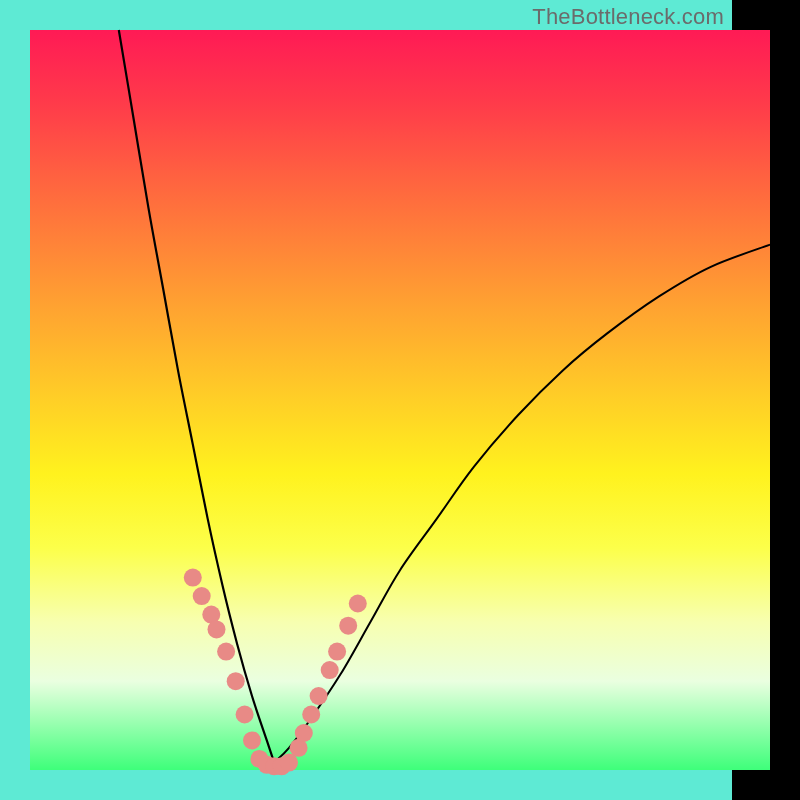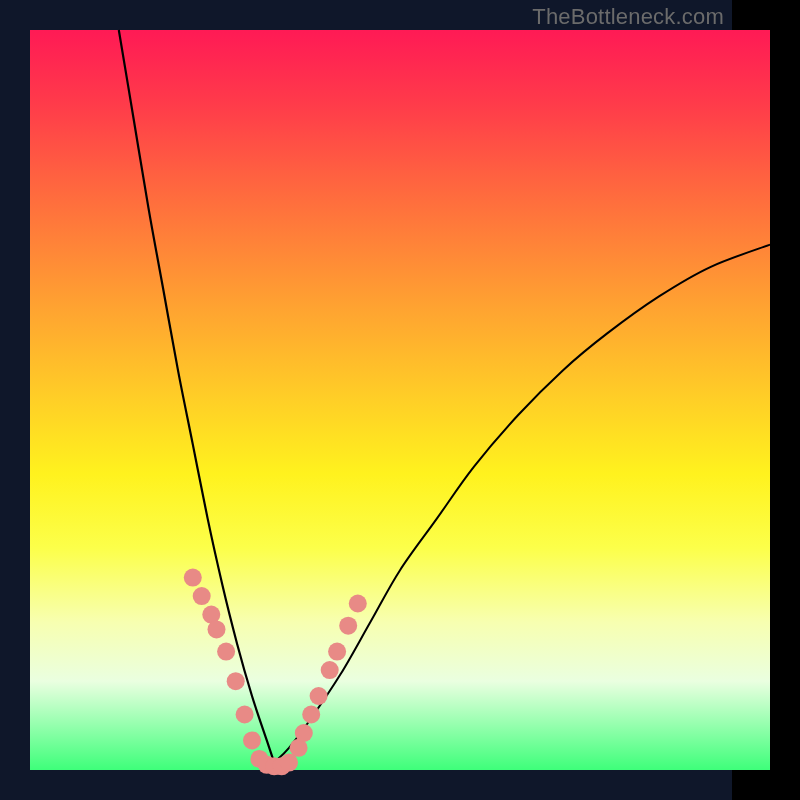--- a/index.html
+++ b/index.html
@@ -1,21 +1,21 @@
 <!DOCTYPE html>
 <html><head>
 <meta charset="utf-8">
 <style>
   * { margin: 0; padding: 0; box-sizing: border-box; }
   html, body { width: 800px; height: 800px; overflow: hidden; background: #000; }
   .frame {
     position: relative;
     width: 732px;
     height: 800px;
-    background: #0f172a;
+    background: #5eead4;
   }
   .plot-area {
     position: absolute;
     left: 30px;
     top: 30px;
     width: 740px;
     height: 740px;
     background: linear-gradient(to bottom,
       #ff1a55 0%,
       #ff3b4a 10%,

